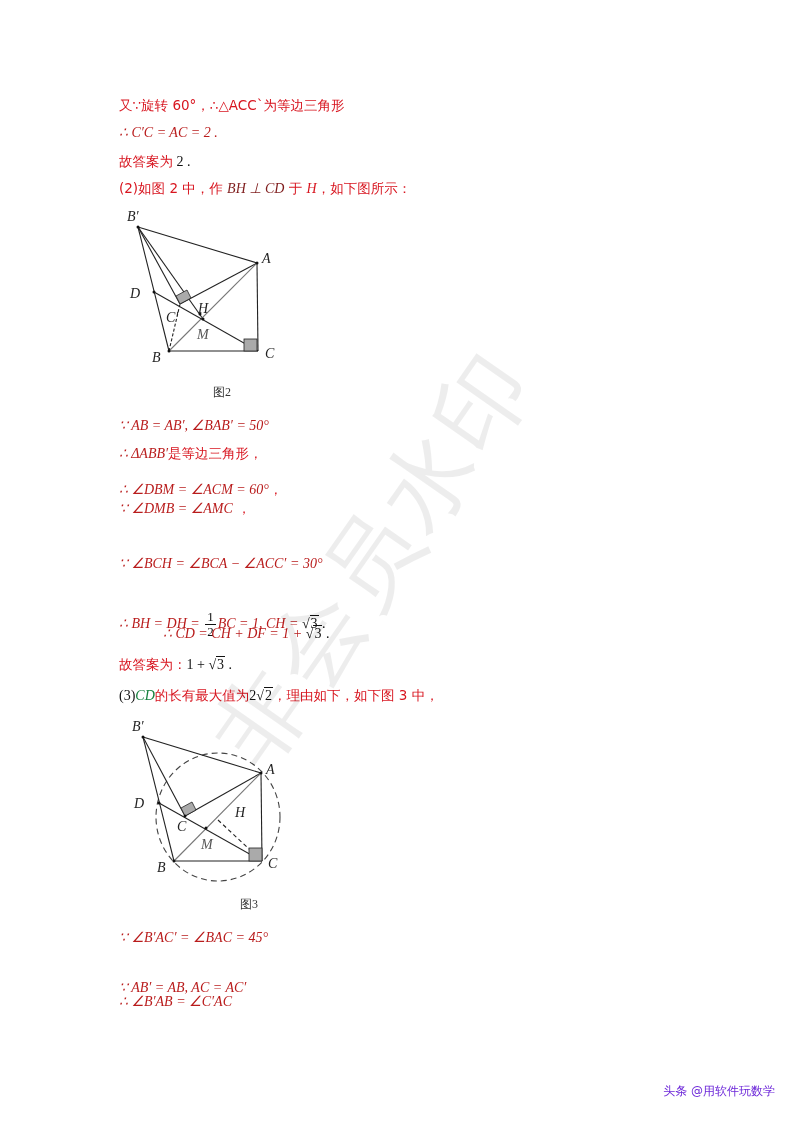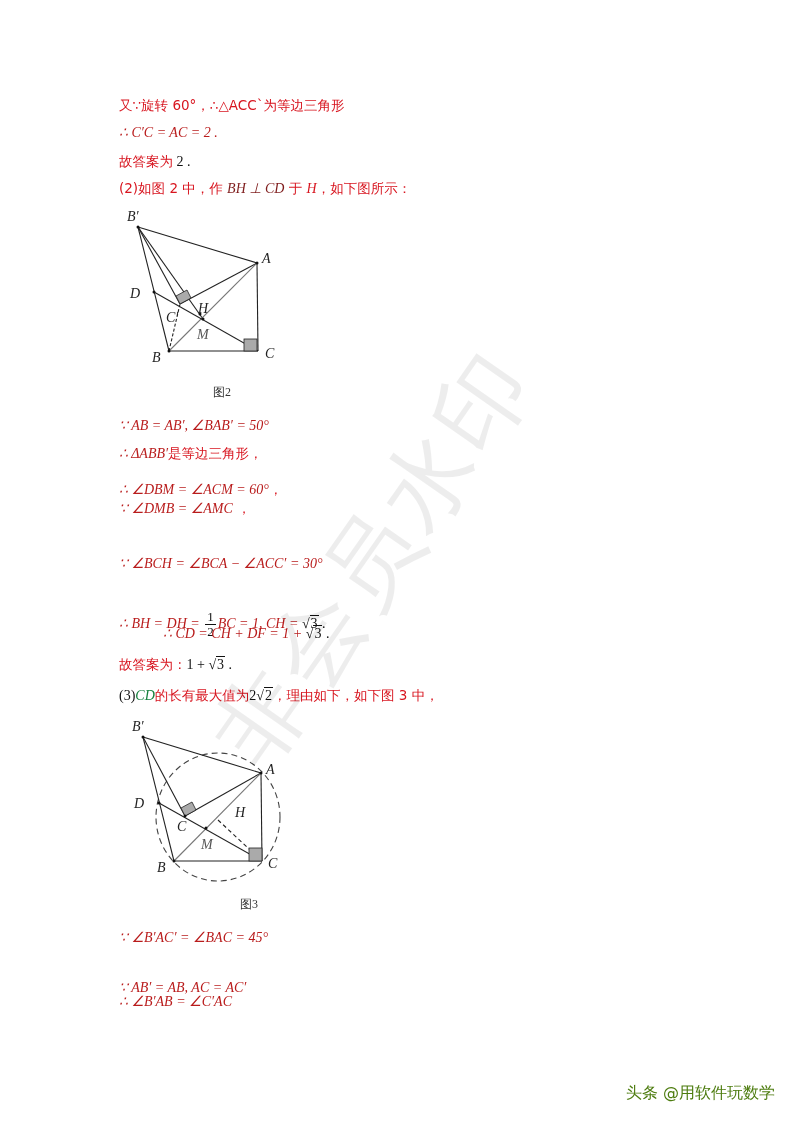--- a/index.html
+++ b/index.html
@@ -11,21 +11,21 @@
     .n { font-family: "Liberation Serif", serif; font-style: normal; color: #111; }
     .frac { display: inline-block; vertical-align: middle; text-align: center; line-height: 14px; margin: 0 2px; }
     .frac span { display: block; font-family: "Liberation Serif", serif; font-size: 13px; }
     .frac .num { border-bottom: 1px solid #111; padding: 0 2px; }
     .sqrt { font-family: "Liberation Serif", serif; }
     .sqrt .rad { border-top: 1px solid #111; padding: 0 1px; }
     .fig { position: absolute; left: 0; top: 0; }
     .caption { position: absolute; font-family: "Liberation Serif", serif; font-size: 12px; color: #333; }
     .watermark { position: absolute; left: 190px; top: 440px; font-family: "DejaVu Sans", sans-serif; font-size: 92px; color: rgba(0,0,0,0.07); transform: rotate(-55deg); transform-origin: 0 0; white-space: nowrap; letter-spacing: 4px; pointer-events: none; }
     .wm-wrap { position: absolute; left: 225px; top: 720px; width: 1px; height: 1px; }
-    .footer { position: absolute; right: 18px; top: 1083px; font-family: "DejaVu Sans", sans-serif; font-size: 16px; color: #4d7c0f; text-shadow: 0 0 1px #fff; }
+    .footer { position: absolute; right: 18px; top: 1083px; font-family: "DejaVu Sans", sans-serif; font-size: 12px; color: #6d28d9; text-shadow: 0 0 1px #fff; }
   </style>
 </head>
 <body>
 
 <div class="page">
 
   <div class="line red" style="top:96px;"><span>又∵旋转 60°，∴△ACC`为等边三角形</span></div>
 
   <div class="line" style="top:124px;"><span class="m">∴ C′C = AC = 2 .</span></div>
 

